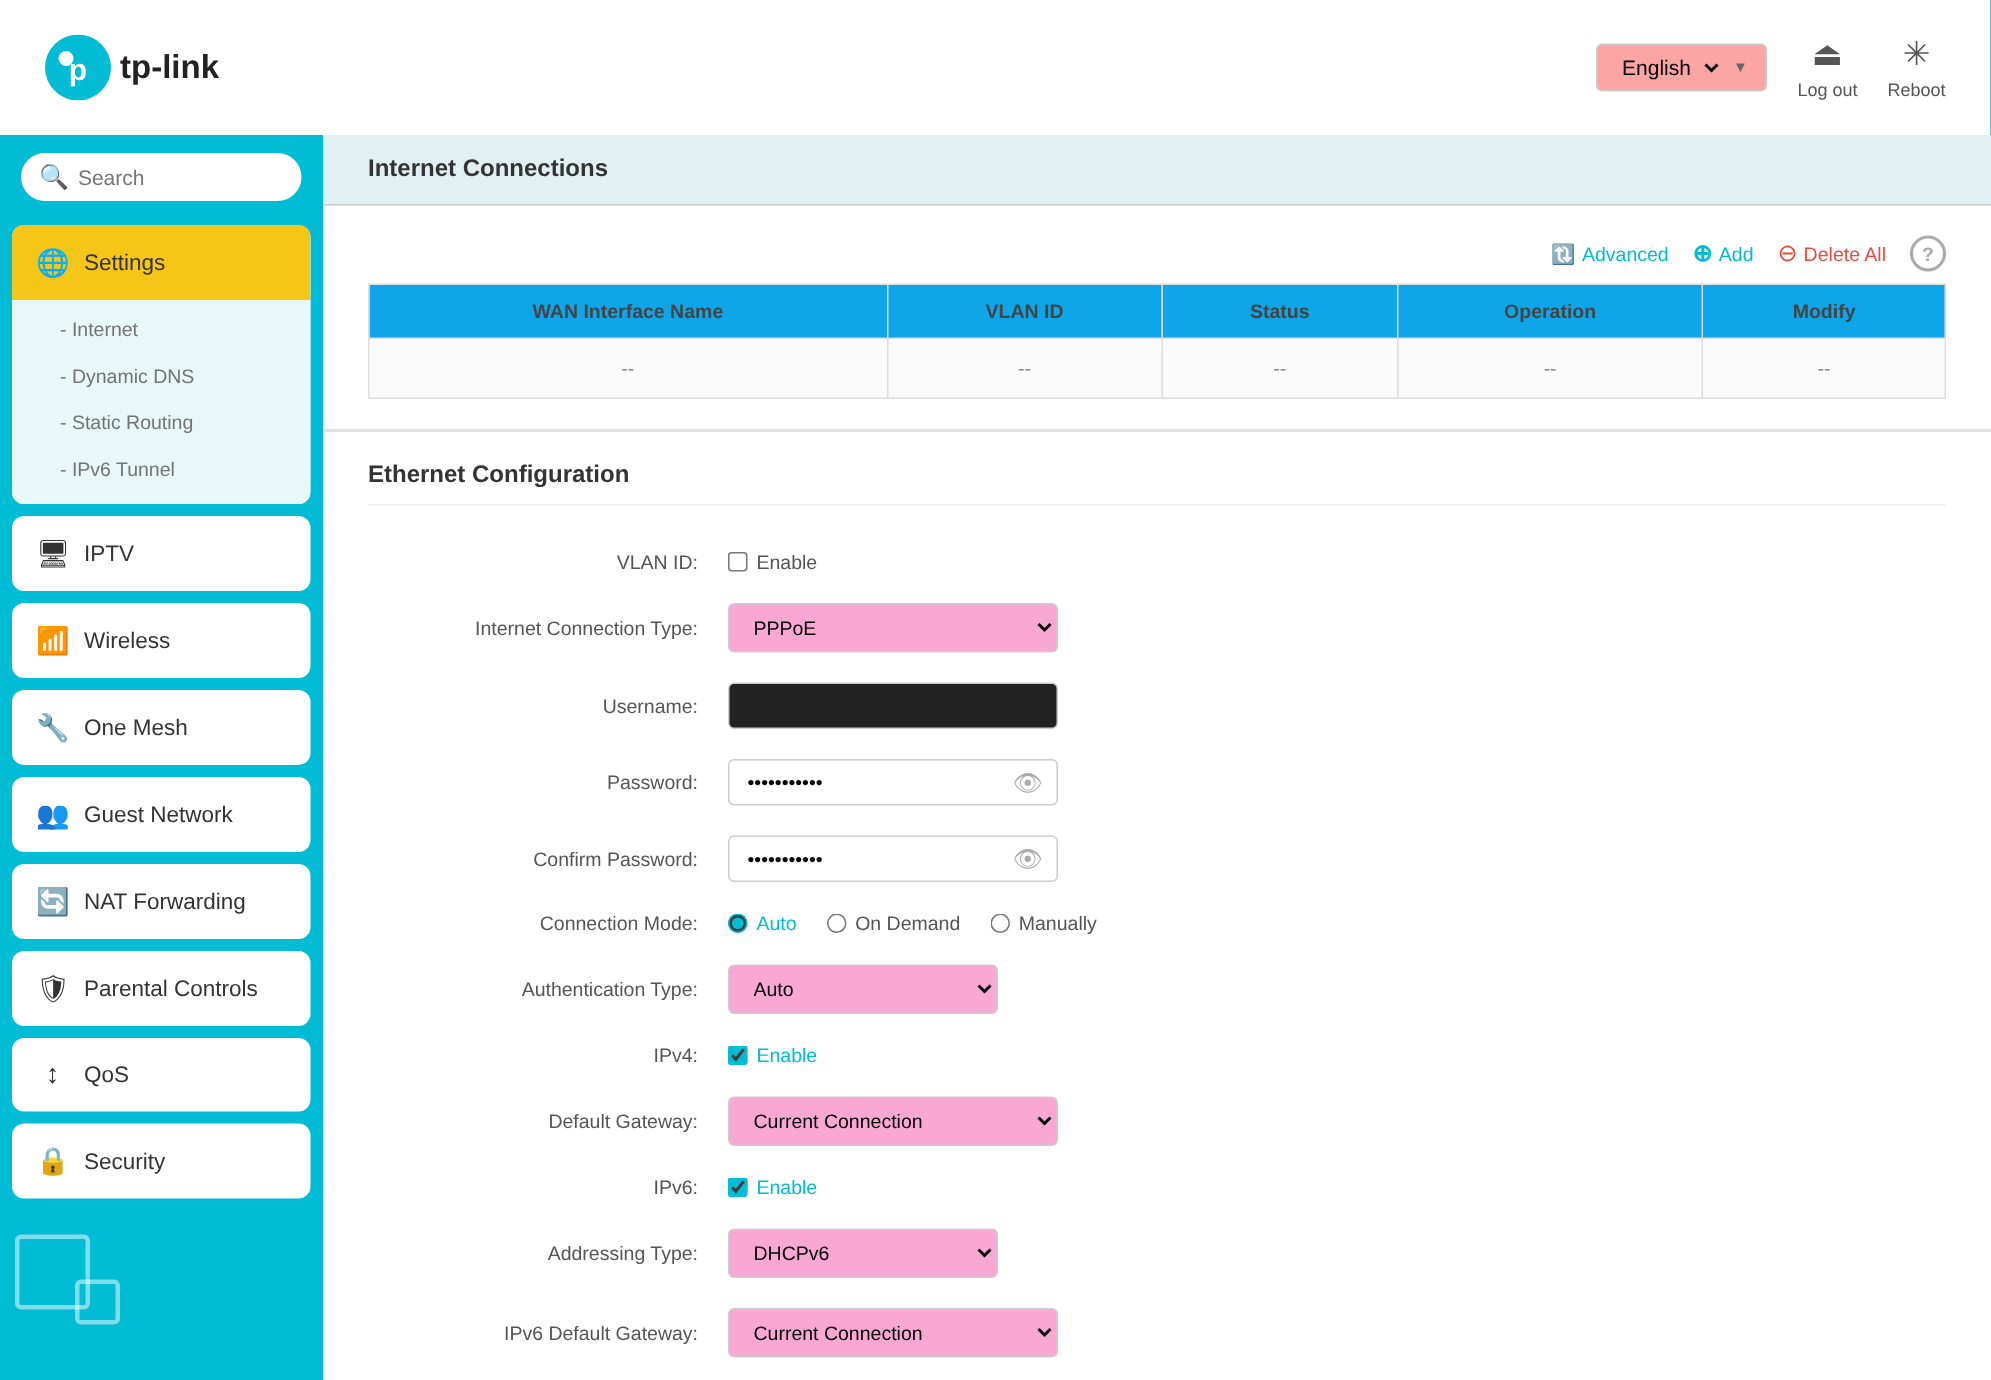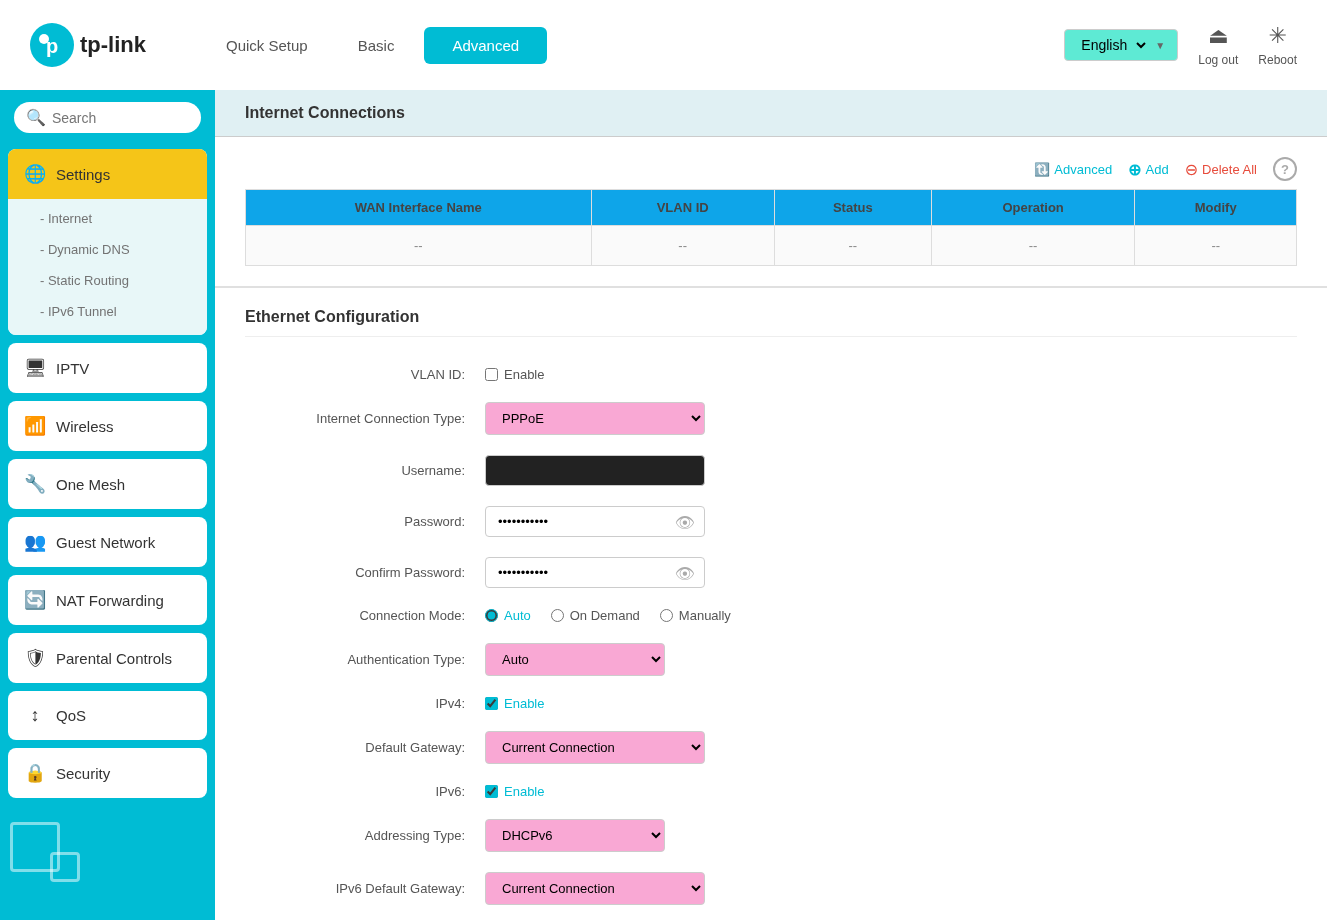--- a/index.html
+++ b/index.html
@@ -44,21 +44,21 @@
       display: flex;
       align-items: center;
       gap: 20px;
       margin-left: auto;
     }
     .lang-select {
       border: 1px solid #ccc;
       border-radius: 4px;
       padding: 6px 12px;
       font-size: 14px;
-      background: #5eead4;
+      background: #fca5a5;
       cursor: pointer;
       display: flex;
       align-items: center;
       gap: 6px;
       min-width: 110px;
     }
     .lang-select select {
       border: none;
       background: transparent;
       font-size: 14px;
@@ -370,25 +370,20 @@
 <body>
 
 <div class="top-nav">
   <div class="tp-logo logo-area">
     <svg width="44" height="44" viewBox="0 0 44 44">
       <circle cx="22" cy="22" r="22" fill="#00bcd4"></circle>
       <text x="22" y="30" text-anchor="middle" fill="white" font-size="20" font-weight="bold" font-family="Arial">p</text>
       <circle cx="14" cy="16" r="5" fill="white"></circle>
     </svg>
     <span style="font-size:22px;font-weight:bold;color:#222;margin-left:6px;">tp-link</span>
-  </div>
-  <div class="nav-links">
-    <span class="nav-link">Quick Setup</span>
-    <span class="nav-link">Basic</span>
-    <span class="nav-link active">Advanced</span>
   </div>
   <div class="nav-right">
     <div class="lang-select">
       <select>
         <option>English</option>
         <option>Chinese</option>
         <option>French</option>
       </select>
       <span style="font-size:10px;color:#666;">▼</span>
     </div>

